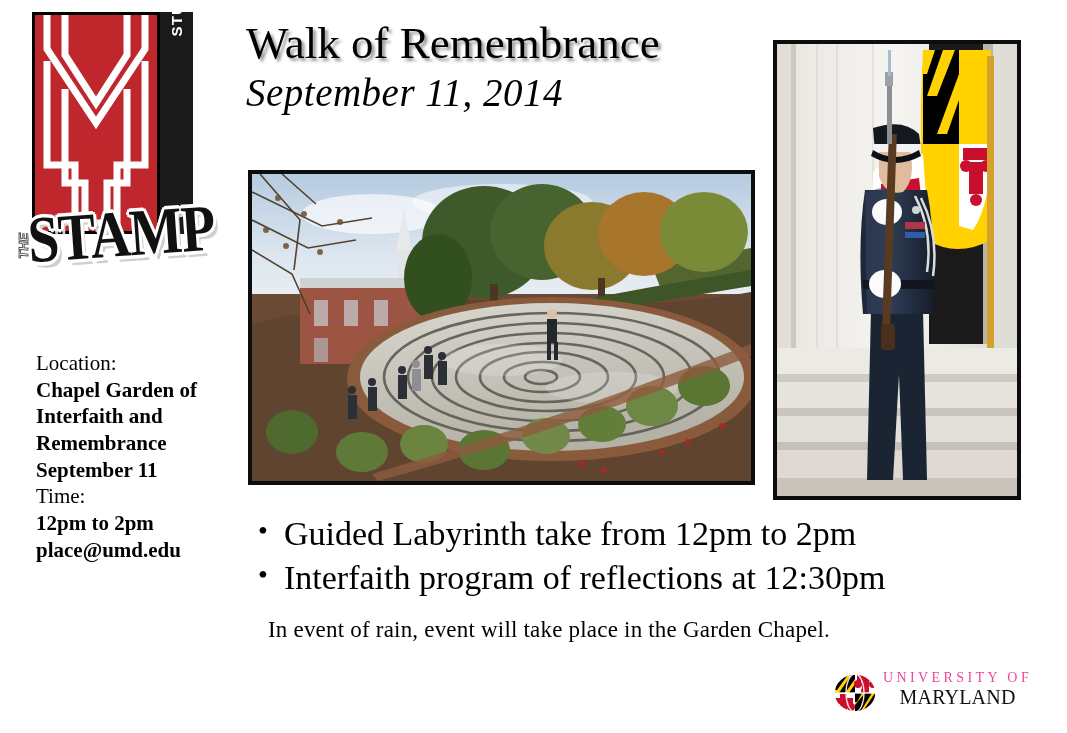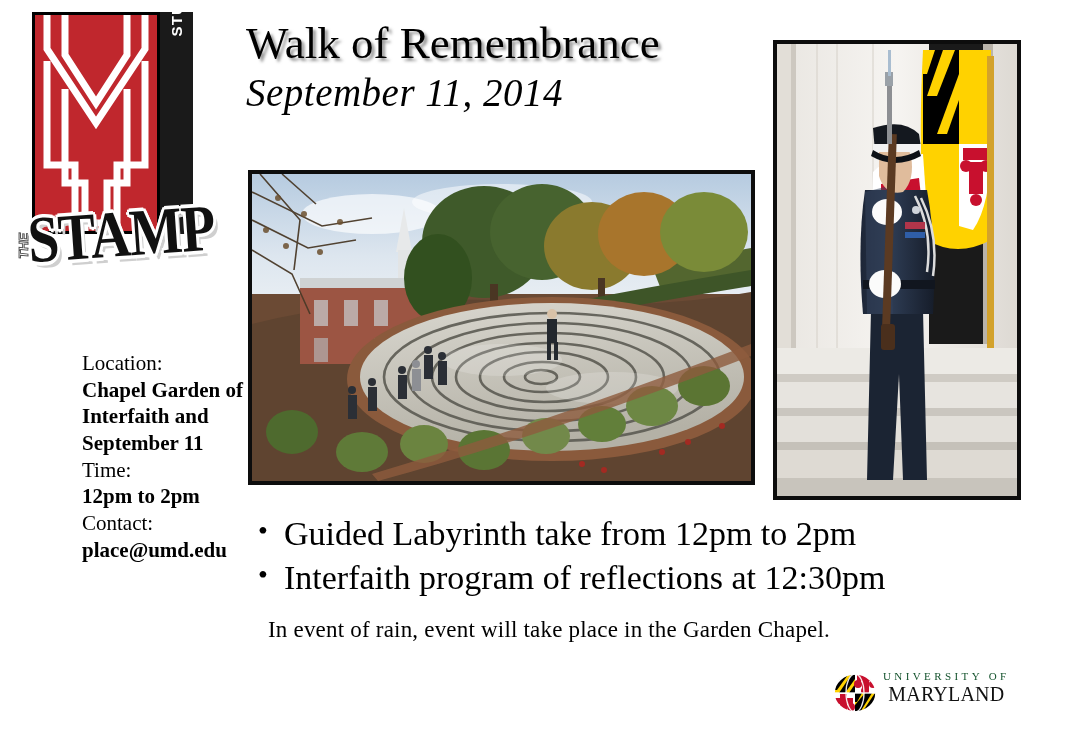--- a/index.html
+++ b/index.html
@@ -104,21 +104,20 @@
   }
 
   
   #details-block {
     position: absolute;
     left: 36px;
     top: 350px;
     width: 205px;
     font-size: 21px;
     line-height: 1.27;
-    margin-left: 46px;
   }
   #details-block .d-label {
     font-weight: normal;
   }
   #details-block .d-value {
     font-weight: bold;
   }
 
   
   #title-area {
@@ -208,24 +207,24 @@
     top: 2px;
     width: 44px;
     height: 42px;
   }
   #umd-words {
     position: absolute;
     left: 50px;
     top: 0px;
   }
   #umd-university {
-    font-size: 11px;
+    font-size: 14px;
     letter-spacing: 3.4px;
     line-height: 1.15;
-    color: #14532d;
+    color: #ec4899;
   }
   #umd-maryland {
     font-size: 20px;
     letter-spacing: 0.2px;
     line-height: 1.0;
     color: #111;
     margin-top: 1px;
     text-align: center;
   }
 </style>
@@ -255,24 +254,24 @@
   <div class="stamp-word-wrap">
     <span class="stamp-the">THE</span>
     <span class="stamp-word">STAMP</span>
   </div>
 </div>
 
 <div id="details-block">
   <div class="d-label">Location:</div>
   <div class="d-value">Chapel Garden of</div>
   <div class="d-value">Interfaith and</div>
+  <div class="d-value">Remembrance</div>
   <div class="d-value">September 11</div>
   <div class="d-label">Time:</div>
   <div class="d-value">12pm to 2pm</div>
-  <div class="d-label">Contact:</div>
   <div class="d-value">place@umd.edu</div>
 </div>
 
 <div id="title-area">
   <div id="main-title">Walk of Remembrance</div>
   <div id="sub-title">September 11, 2014</div>
 </div>
 
 <div class="photo-frame" id="photo-labyrinth">
   <div class="ph-inner">

